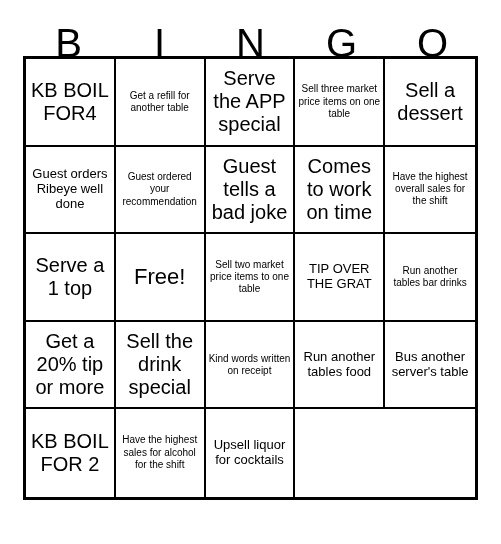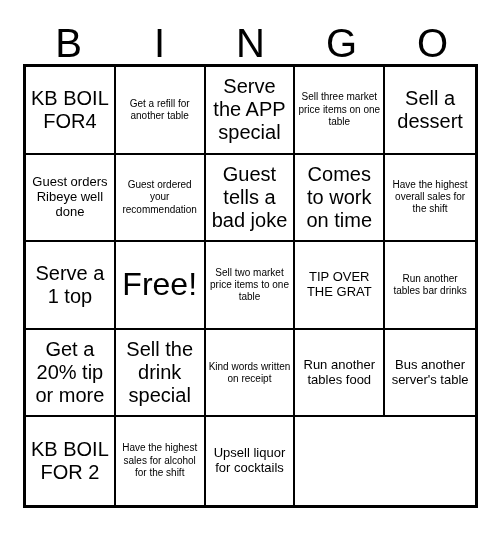--- a/index.html
+++ b/index.html
@@ -38,21 +38,21 @@
     justify-content: center;
     font-size: 40px;
     font-weight: 400;
     line-height: 1;
     letter-spacing: 0px;
   }
   
   .grid {
     position: absolute;
     left: 23px;
-    top: 64px;
+    top: 56px;
     width: 455px;
     height: 444px;
     box-sizing: border-box;
     border: 3px solid #000000;
     display: grid;
     grid-template-columns: repeat(5, 1fr);
     grid-template-rows: repeat(5, 1fr);
     background: #ffffff;
   }
   .cell {
@@ -68,21 +68,21 @@
   }
   .cell:nth-child(5n) { border-right: none; }
   .cell:nth-child(n+21) { border-bottom: none; }
 
   .cell-text {
     display: block;
     width: 100%;
     line-height: 1.12;
   }
   
-  .fs-xl  { font-size: 32px; line-height: 1.05; }
+  .fs-xl  { font-size: 22px; line-height: 1.05; }
   .fs-lg  { font-size: 20px; line-height: 1.15; }
   .fs-md  { font-size: 13px; line-height: 1.15; }
   .fs-sm  { font-size: 10px; line-height: 1.2; }
   .fs-xs  { font-size: 10px; line-height: 1.25; }
 </style>
 </head>
 <body>
 
 <div class="card">
 

